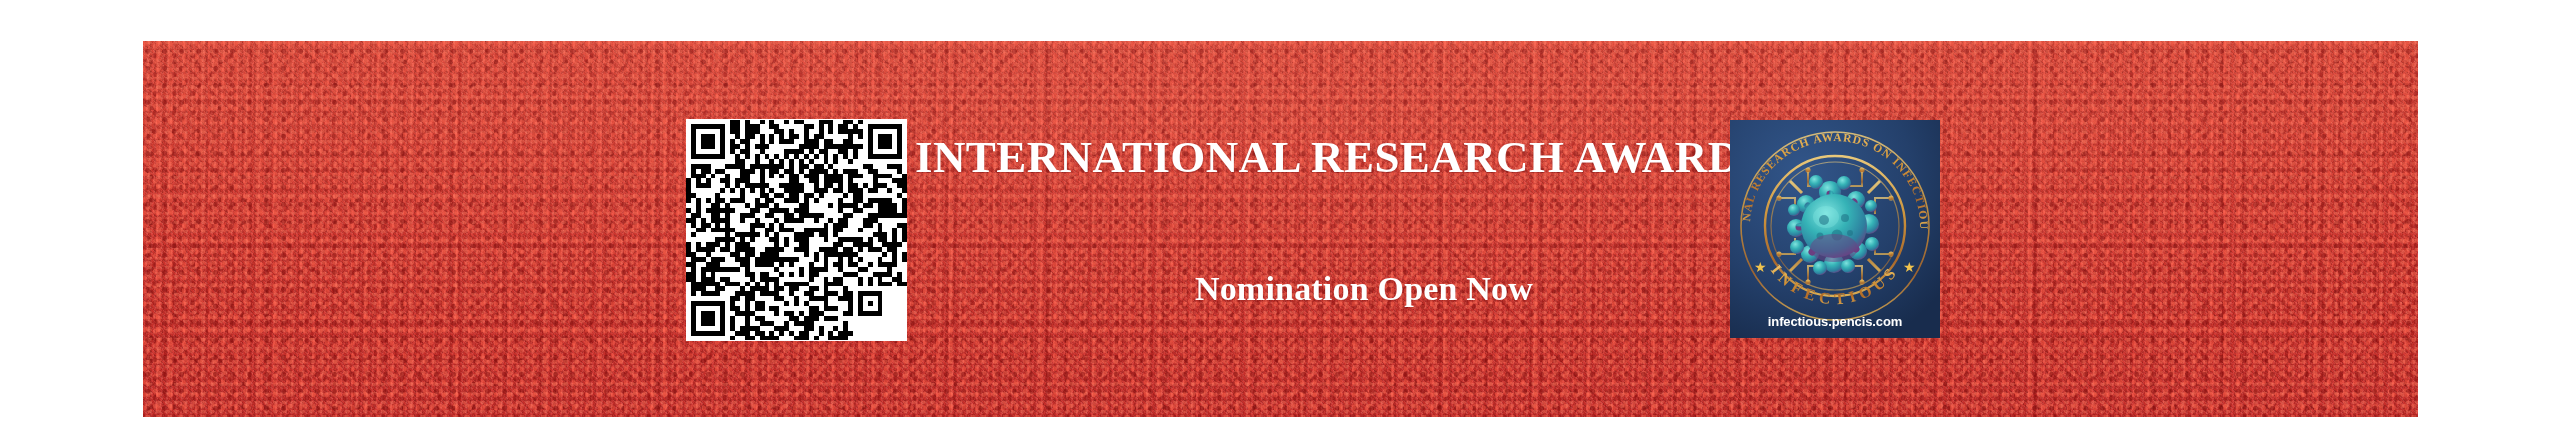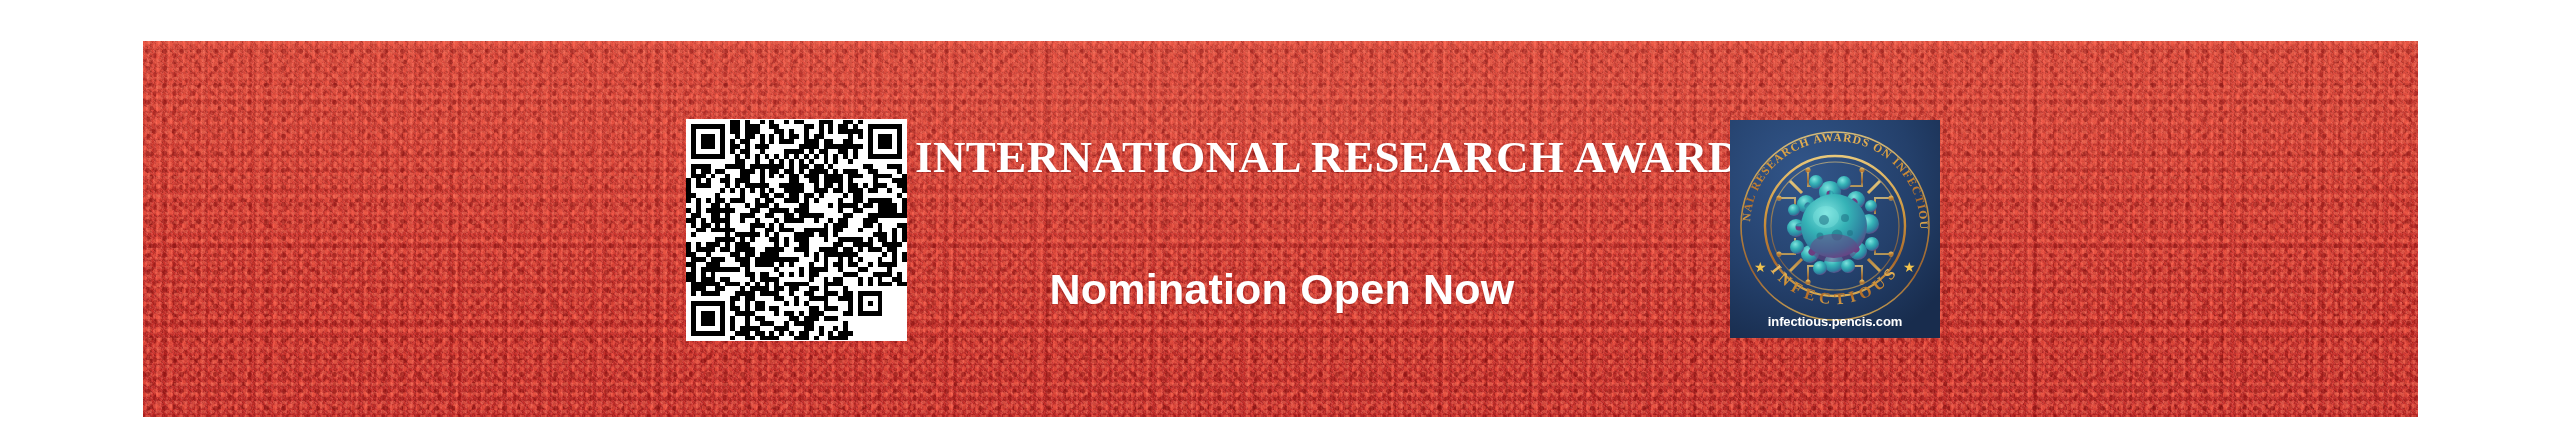--- a/index.html
+++ b/index.html
@@ -48,24 +48,24 @@
     position:absolute;left:915px;top:125px;width:800px;text-align:center;
   }
   .title-line{
     font-family:"Liberation Serif",serif;
     font-weight:bold;color:#ffffff;
     font-size:45px;line-height:64px;letter-spacing:.4px;
     white-space:nowrap;
     text-shadow:0 1px 2px rgba(90,0,0,.35);
   }
   #subtitle{
-    position:absolute;left:882px;top:266px;width:800px;text-align:center;
-    font-family:Liberation Sans, sans-serif;
+    position:absolute;left:964px;top:266px;width:800px;text-align:center;
+    font-family:Liberation Serif, serif;
     font-weight:bold;color:#ffffff;
-    font-size:43px;line-height:46px;letter-spacing:.2px;white-space:nowrap;
+    font-size:34px;line-height:46px;letter-spacing:.2px;white-space:nowrap;
     text-shadow:0 1px 2px rgba(90,0,0,.30);
   }
 
   
   #badge{
     position:absolute;left:1730px;top:120px;width:210px;height:218px;
     background:
       radial-gradient(110% 90% at 35% 25%, #2d4f7c 0%, #24406b 45%, #1b3053 100%);
     overflow:hidden;
   }

